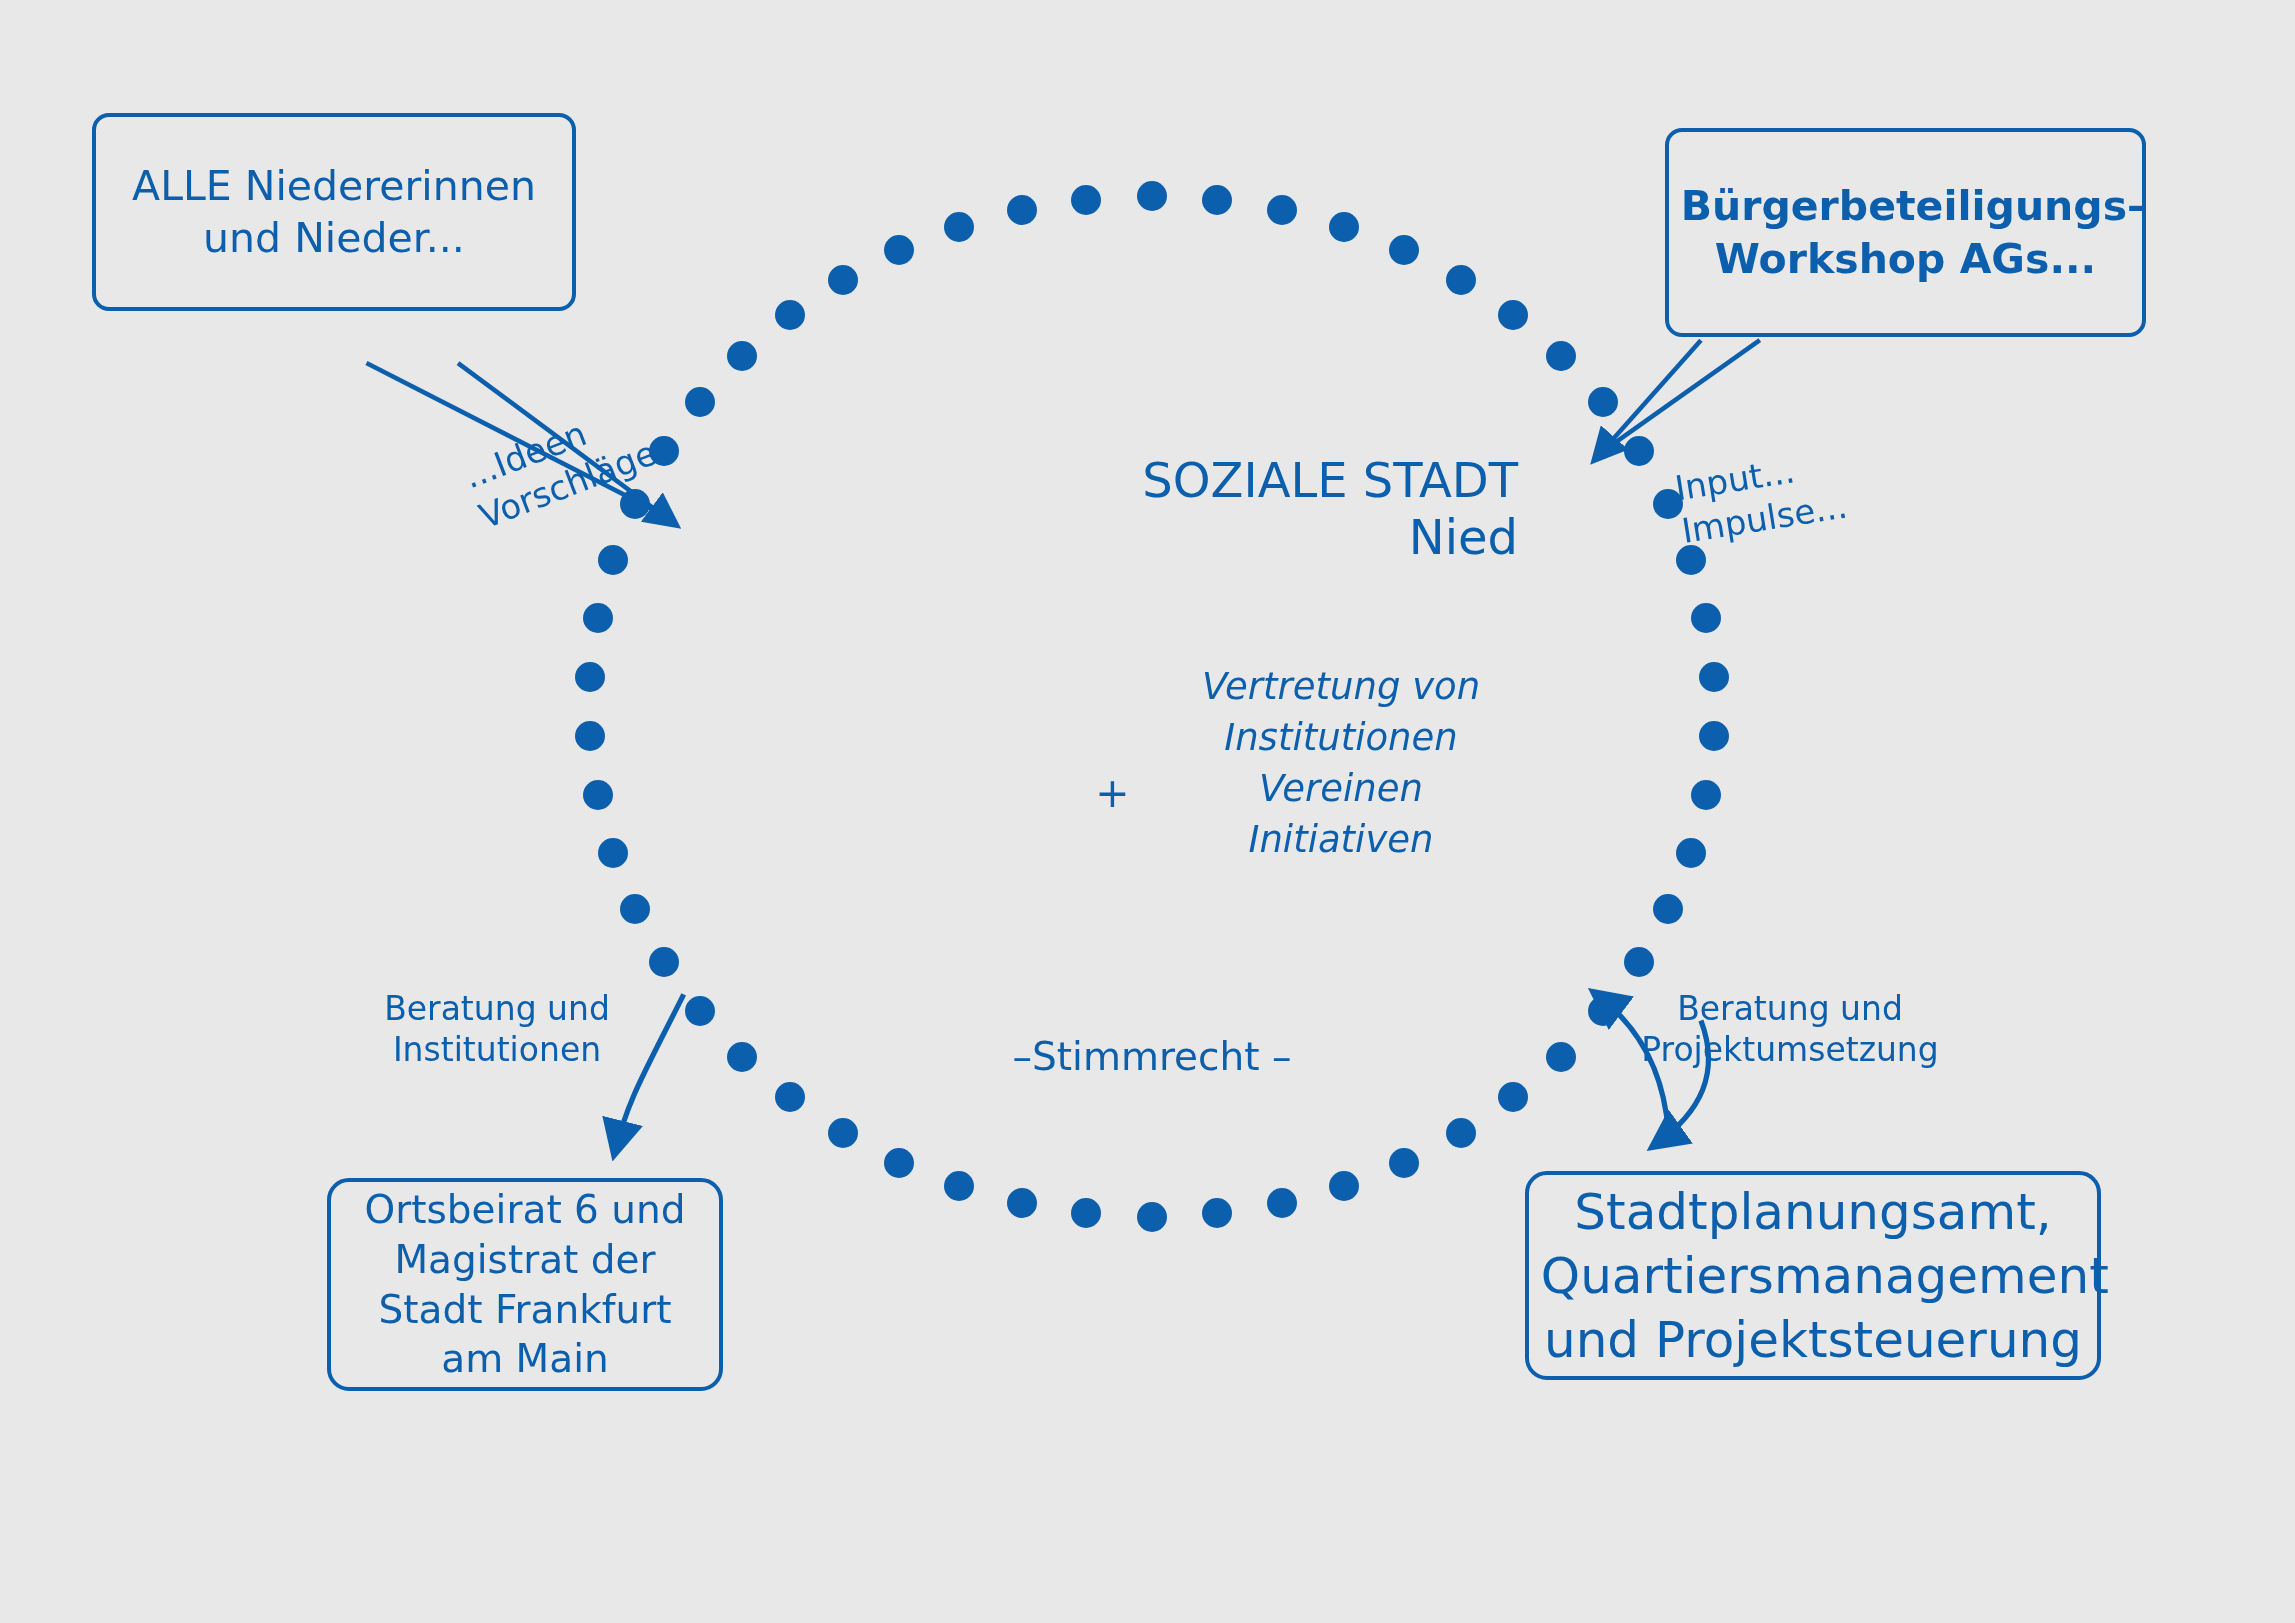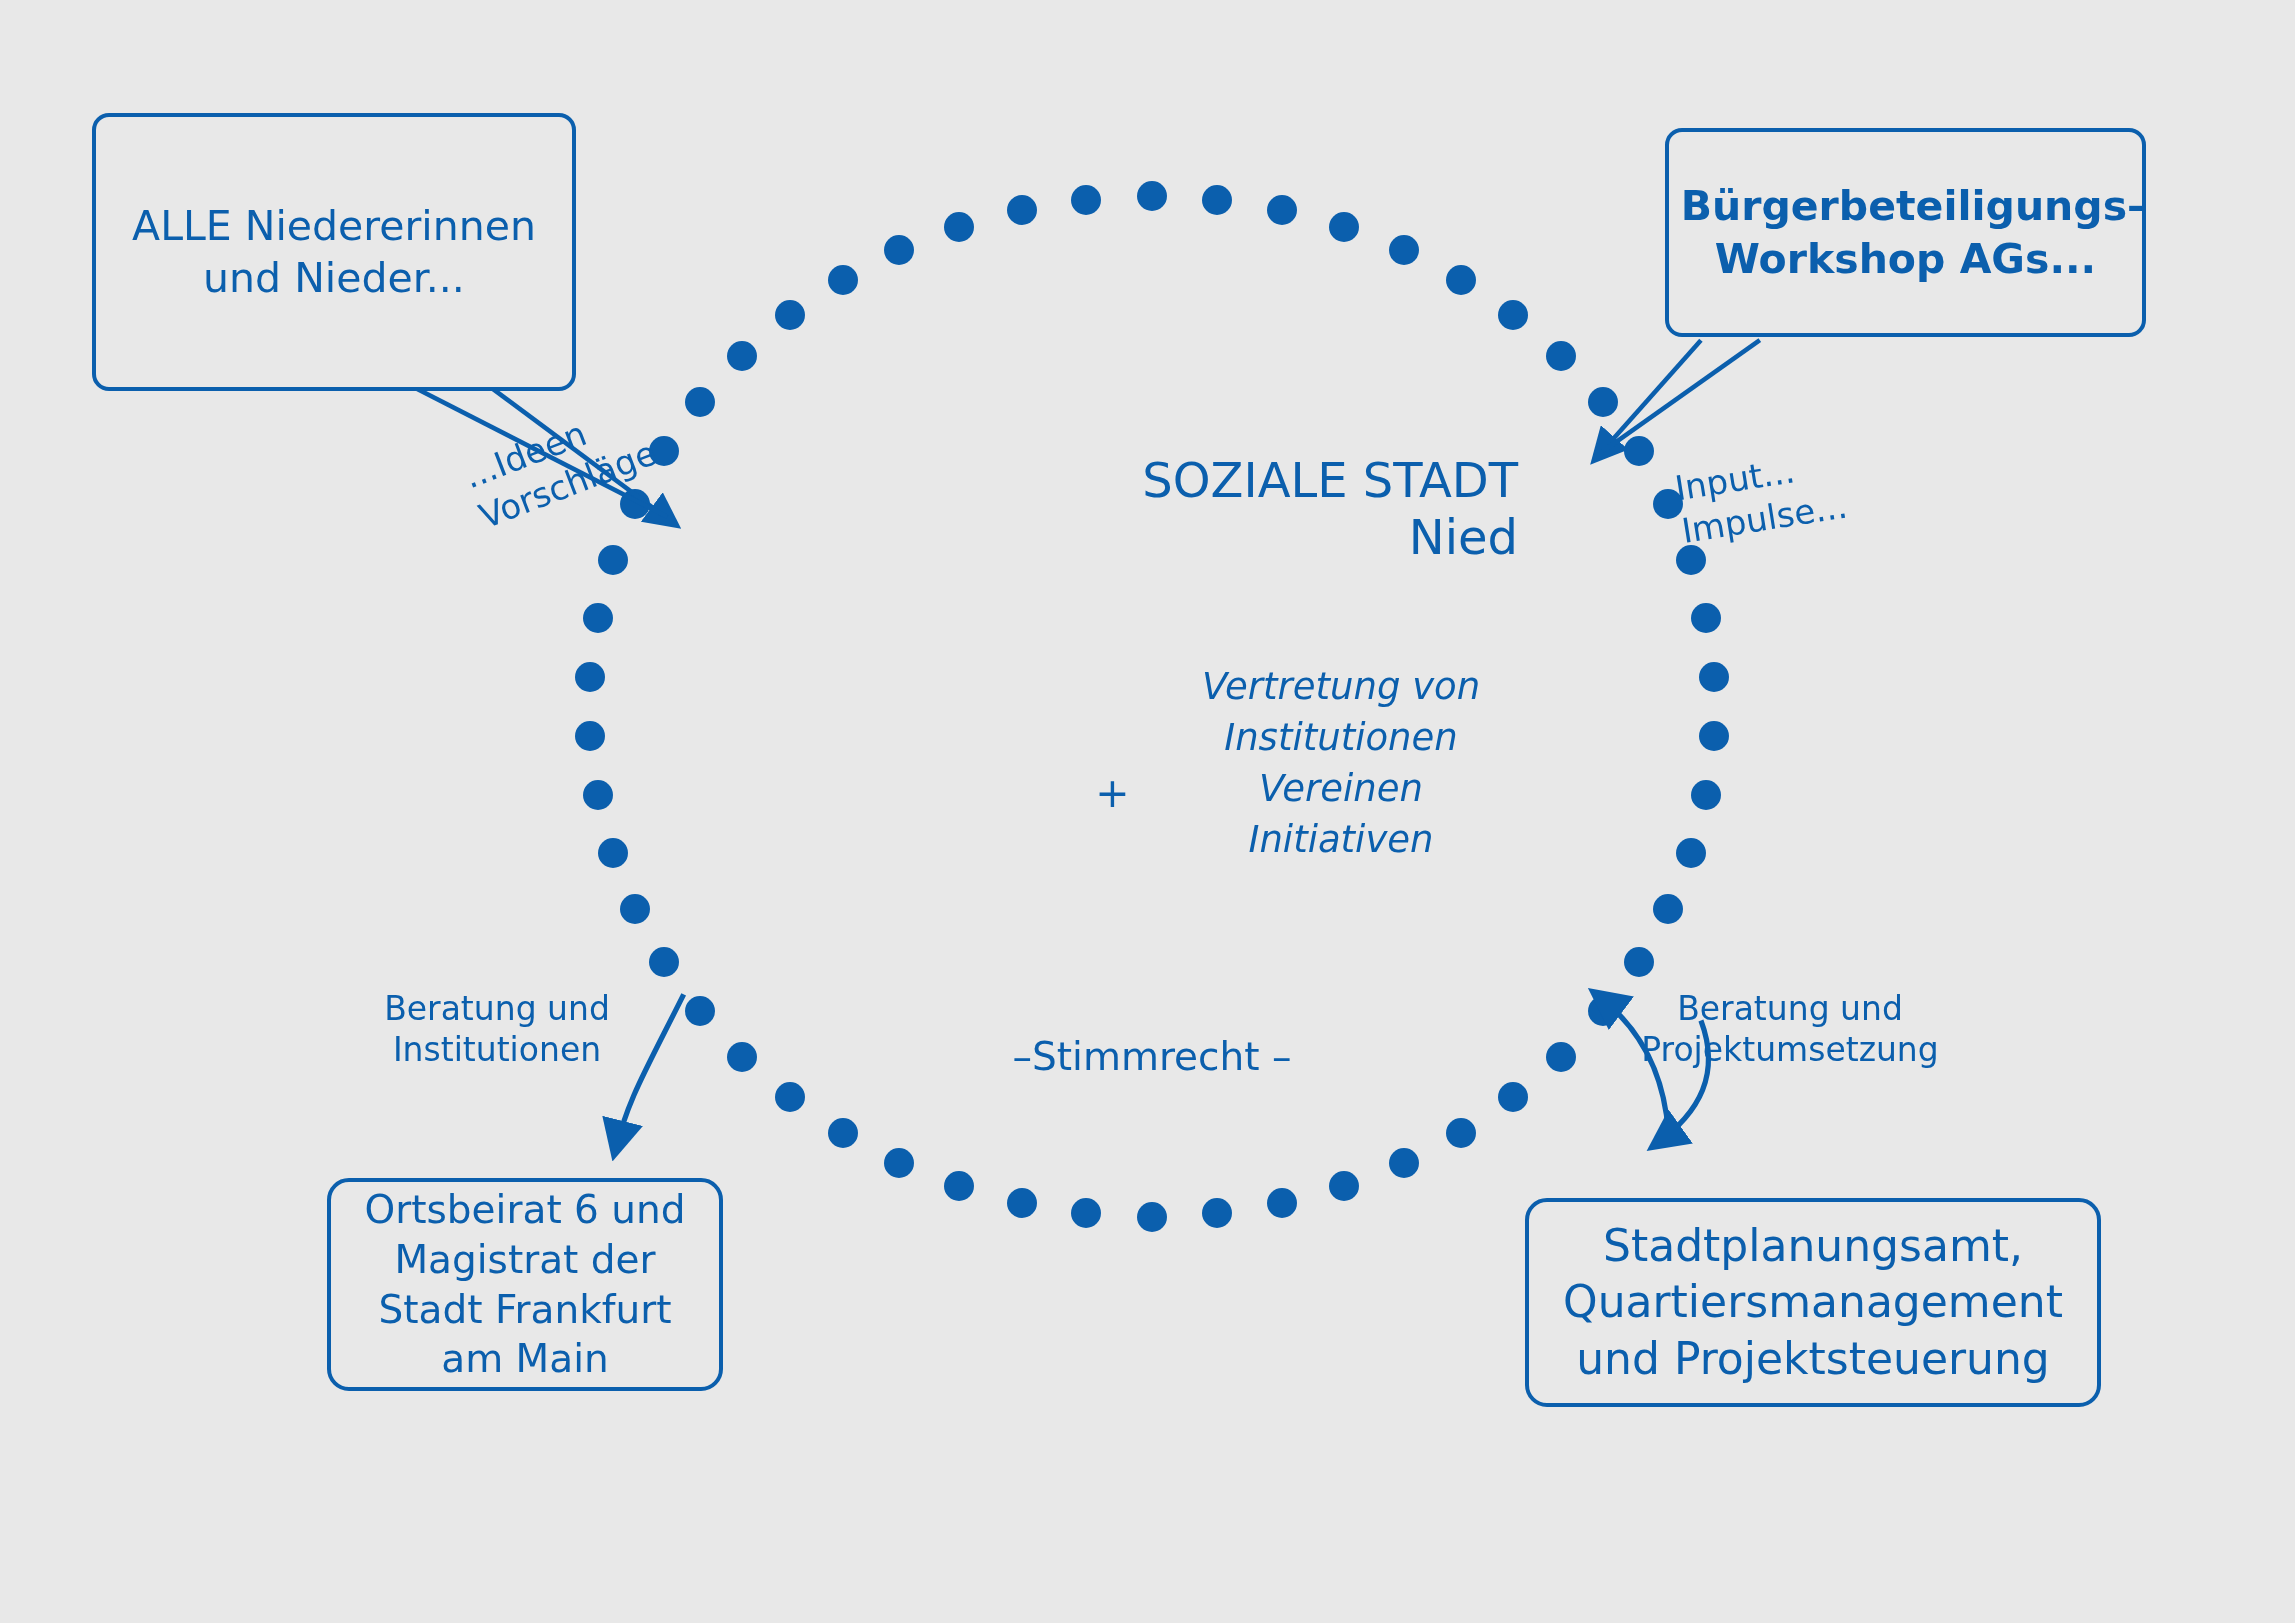--- a/index.html
+++ b/index.html
@@ -32,21 +32,21 @@
     justify-content: center;
     padding: 6.5px 11.8px;
   }
   .bubble span { display: block; width: 100%; }
 
   
   #bubble-alle {
     left: 92px;
     top: 113px;
     width: 484px;
-    height: 278px;
+    height: 198px;
     font-size: 41px;
   }
   
   #bubble-workshop {
     left: 1665px;
     top: 128px;
     width: 481px;
     height: 209px;
     font-size: 41px;
     font-weight: bold;
@@ -59,23 +59,22 @@
     height: 213px;
     font-size: 39px;
     border-radius: 22px;
   }
   
   #bubble-stadtplanung {
     left: 1525px;
     top: 1171px;
     width: 576px;
     height: 209px;
-    font-size: 44px;
+    font-size: 50px;
     border-radius: 22px;
-    margin-top: 27px;
   }
 
   
   #dot-circle {
     position: absolute;
     left: 589px;
     top: 196px;
     width: 1126px;
     height: 1021px;
     pointer-events: none;

